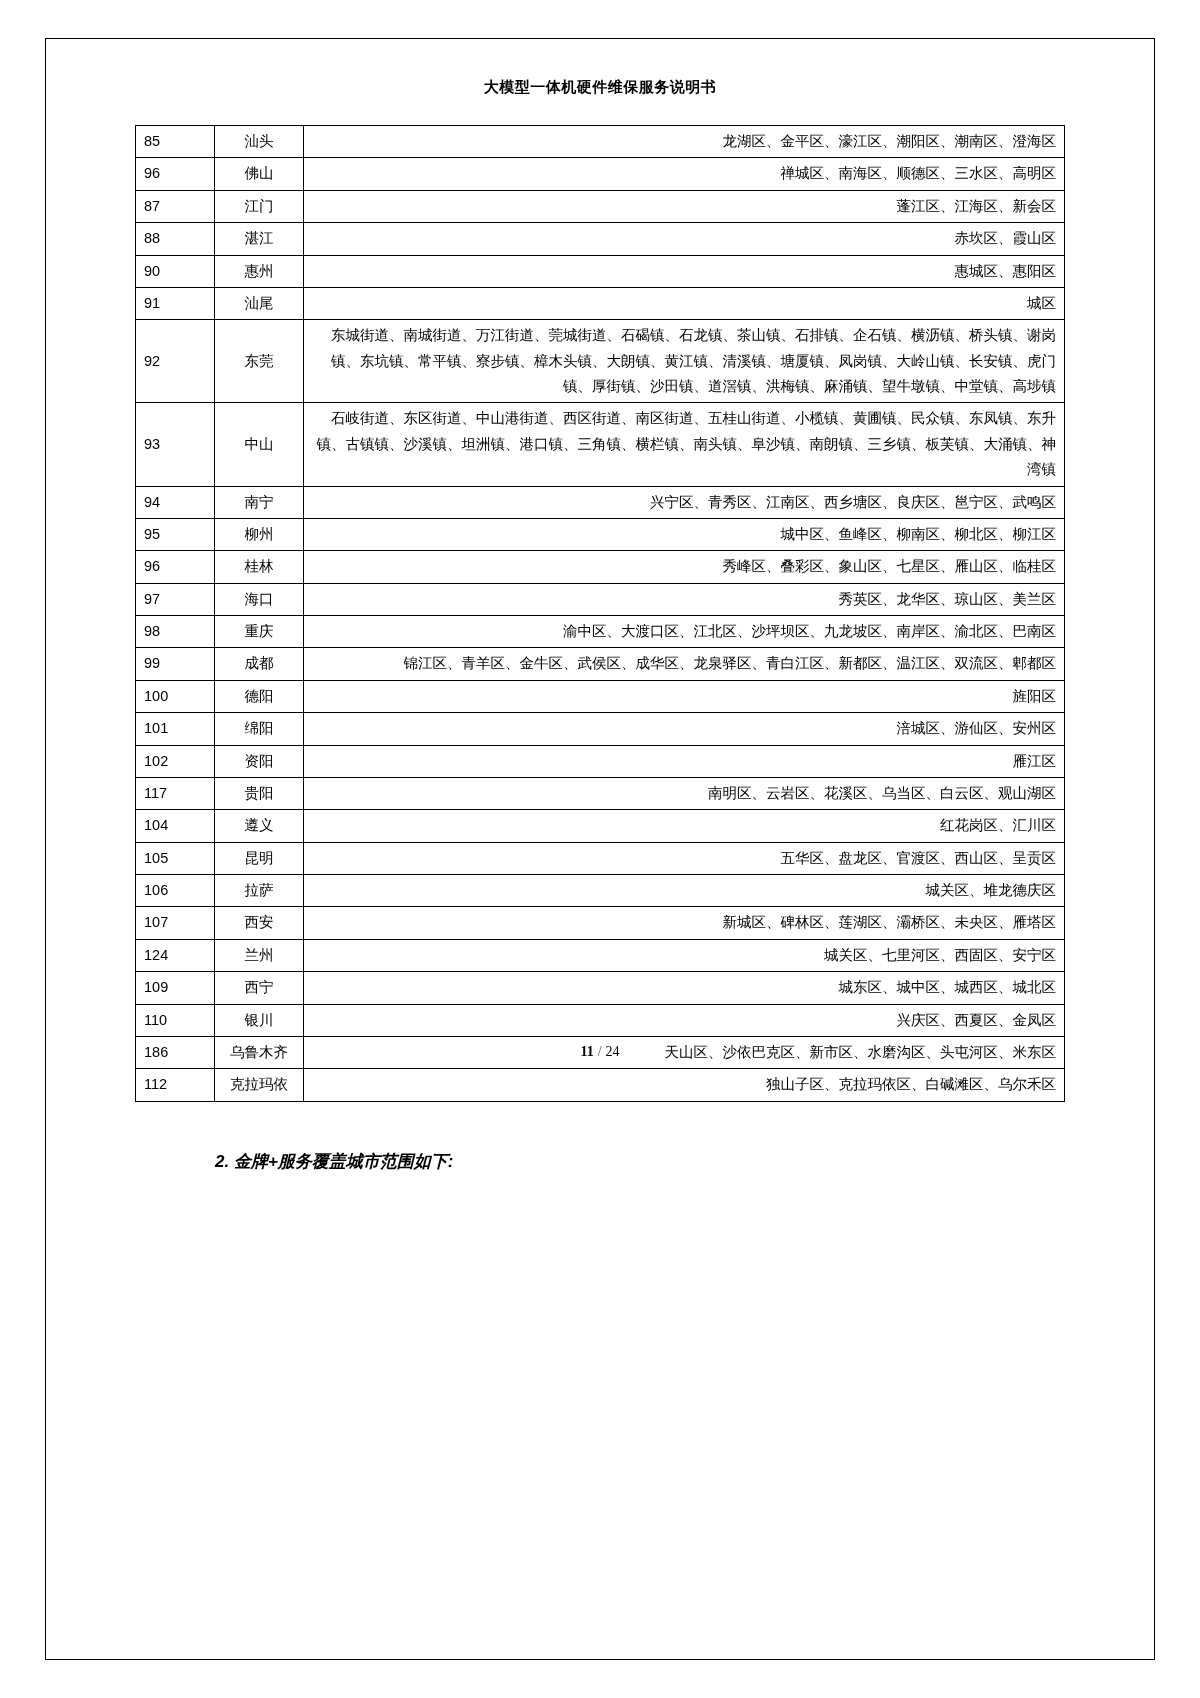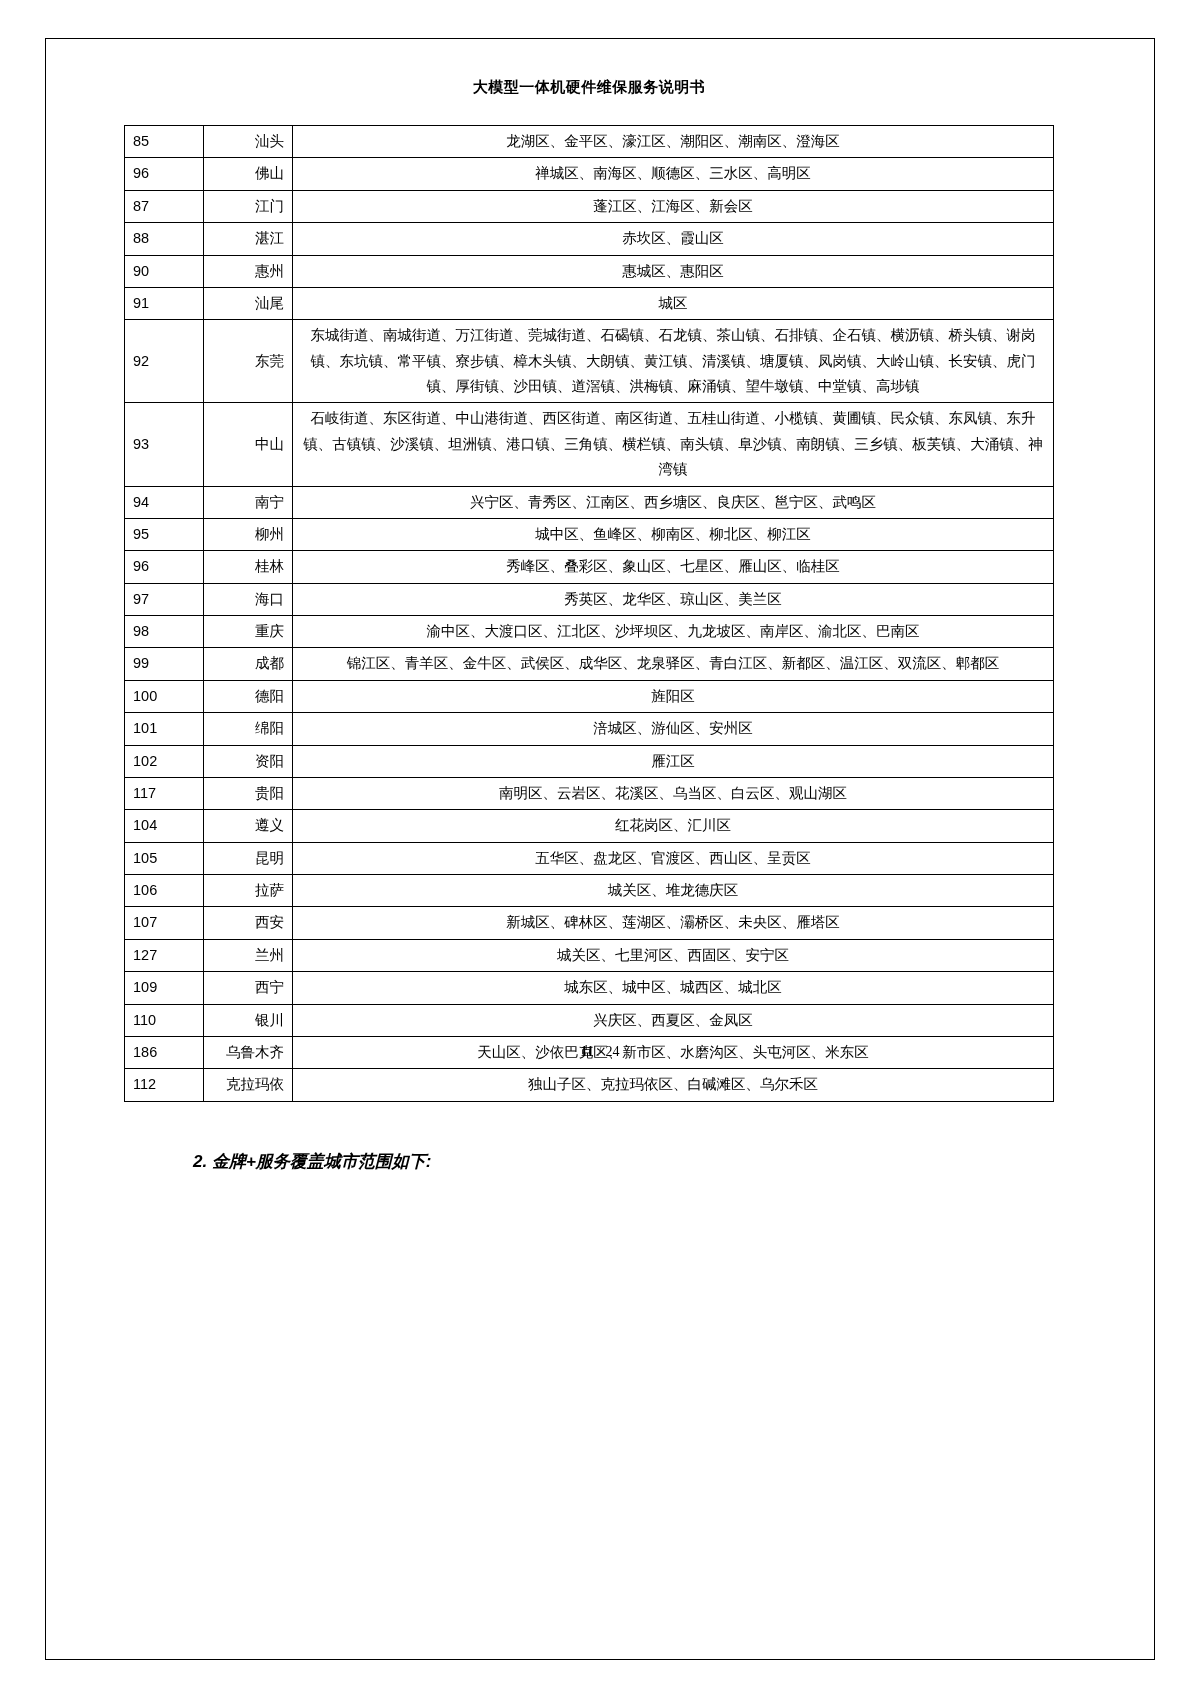--- a/index.html
+++ b/index.html
@@ -29,21 +29,21 @@
     border: 1px solid #000;
     box-sizing: border-box;
   }
   .content {
     position: absolute;
     left: 45px;
     top: 38px;
     width: 1110px;
     height: 1152px;
     box-sizing: border-box;
-    padding: 40px 50px 0 28px;
+    padding: 40px 50px 0 50px;
   }
   .header {
     text-align: center;
     font-size: 15px;
     font-weight: bold;
     font-family: "Liberation Serif", "DejaVu Serif", serif;
     letter-spacing: 0.5px;
     margin-bottom: 28px;
   }
   table.areas {
@@ -61,24 +61,24 @@
     vertical-align: middle;
   }
   td.num {
     width: 62px;
     text-align: left;
     font-family: "Liberation Serif", "DejaVu Serif", serif;
     font-size: 14.5px;
   }
   td.city {
     width: 72px;
+    text-align: center;
+  }
+  td.districts {
     text-align: right;
-  }
-  td.districts {
-    text-align: center;
     padding-left: 10px;
     padding-right: 10px;
   }
   .section-title {
     margin-top: 48px;
     margin-left: 120px;
     font-size: 17px;
     font-weight: bold;
     font-family: "Liberation Sans", "DejaVu Sans", sans-serif;
     font-style: italic;
@@ -216,21 +216,21 @@
           <td class="num">106</td>
           <td class="city">拉萨</td>
           <td class="districts">城关区、堆龙德庆区</td>
         </tr>
         <tr>
           <td class="num">107</td>
           <td class="city">西安</td>
           <td class="districts">新城区、碑林区、莲湖区、灞桥区、未央区、雁塔区</td>
         </tr>
         <tr>
-          <td class="num">127</td>
+          <td class="num">124</td>
           <td class="city">兰州</td>
           <td class="districts">城关区、七里河区、西固区、安宁区</td>
         </tr>
         <tr>
           <td class="num">109</td>
           <td class="city">西宁</td>
           <td class="districts">城东区、城中区、城西区、城北区</td>
         </tr>
         <tr>
           <td class="num">110</td>

